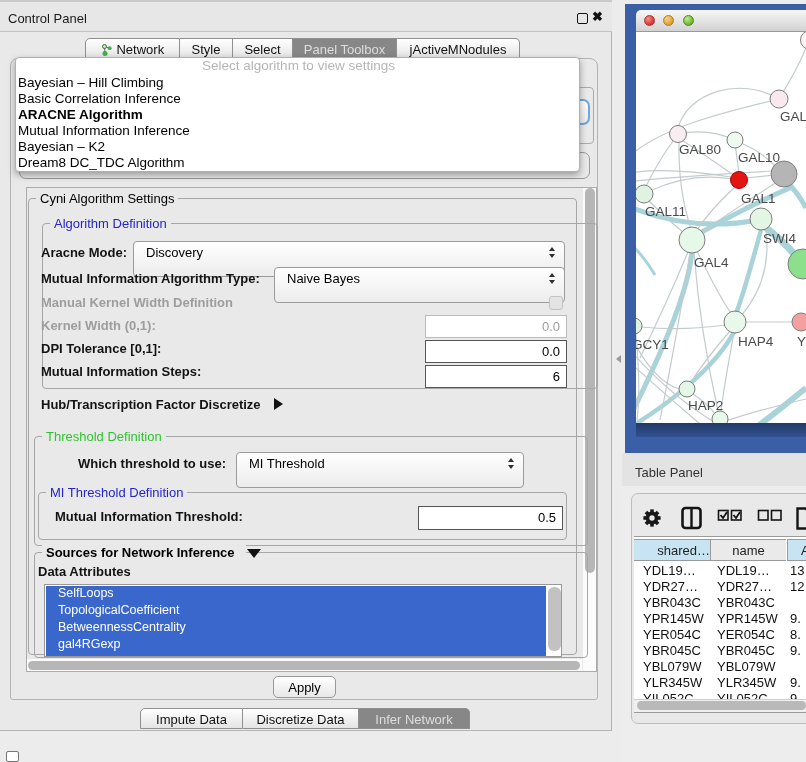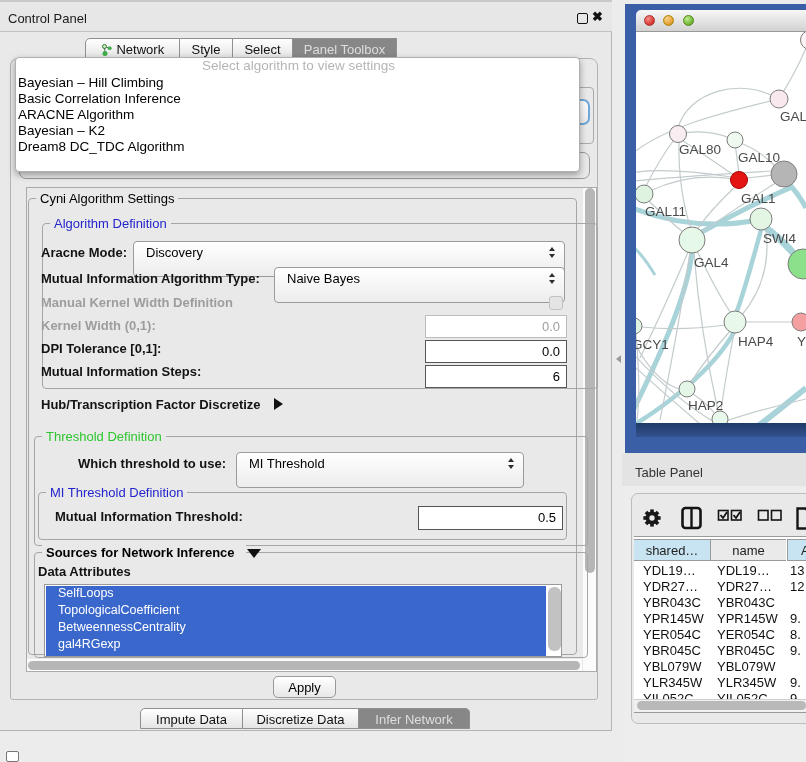--- a/index.html
+++ b/index.html
@@ -29,20 +29,21 @@
 <div class="a" style="left:85px;top:38px;height:21px">
 <div class="tab" style="width:95px;border-left:1px solid #8f8f8f;border-radius:5px 0 0 0"><svg width="12" height="14" style="vertical-align:-3px">
         <path d="M3.5,5 L4,9 M5.2,4 L7,4.8" stroke="#666" stroke-width="1" fill="none"></path>
         <circle cx="3.5" cy="3.5" r="2" fill="#c8ecc0" stroke="#2d7a2d"></circle>
         <circle cx="8.7" cy="5.2" r="1.9" fill="#3fae49"></circle>
         <circle cx="4" cy="10.5" r="2.5" fill="#3fae49"></circle>
       </svg> Network</div>
 <div class="tab" style="width:53px">Style</div>
 <div class="tab" style="width:60px">Select</div>
 <div class="tab tabsel" style="width:104px">Panel Toolbox</div>
+<div class="tab" style="width:123px;border-radius:0 5px 0 0">jActiveMNodules</div>
 </div>
 
 <div class="a" style="left:10px;top:58px;width:588px;height:642px;border:1px solid #b3b3b3;border-radius:8px 8px 3px 3px"></div>
 
 <div class="a" style="left:30px;top:87px;width:564px;height:57px;border:1px solid #aaa;border-radius:4px"></div>
 <div class="a" style="left:430px;top:99px;width:160px;height:26px;border:2px solid #6fa7d8;border-radius:7px;background:linear-gradient(#fdfdfd,#ececec)"></div>
 <div class="ud" style="left:574px;top:104px">
     <b></b>
     <i></i>
   </div>
@@ -114,21 +115,22 @@
 <div class="tab" style="width:103px;border-left:1px solid #8f8f8f;border-radius:5px 0 0 0">Impute Data</div>
 <div class="tab" style="width:116px">Discretize Data</div>
 <div class="tab tabsel" style="width:111px;border-radius:0 5px 0 0">Infer Network</div>
 </div>
 <div class="a" style="left:6px;top:751px;width:13px;height:11px;background:#fff;border:1.5px solid #777;border-radius:2px"></div>
 
 <div class="a" style="left:15px;top:57px;width:565px;height:115px;background:#fff;border:1px solid #b0b0b0;border-radius:4px;box-shadow:0 3px 7px rgba(0,0,0,0.35);z-index:9">
 <div class="ddi" style="color:#b5b5b5;text-align:center;height:17px">Select algorithm to view settings</div>
 <div class="ddi">Bayesian – Hill Climbing</div>
 <div class="ddi">Basic Correlation Inference</div>
-<div class="ddi" style="font-weight:normal">ARACNE Algorithm</div>
+<div class="ddi" style="font-weight:bold">ARACNE Algorithm</div>
+<div class="ddi">Mutual Information Inference</div>
 <div class="ddi">Bayesian – K2</div>
 <div class="ddi">Dream8 DC_TDC Algorithm</div>
 </div>
 
 <div class="a" style="left:625px;top:4px;width:181px;height:449px;background:#3a5fa6"></div>
 <div class="a" style="left:636px;top:423px;width:170px;height:14px;background:linear-gradient(#203a68,#33518f)"></div>
 <div class="a" style="left:636px;top:10px;width:170px;height:22px;background:linear-gradient(#f7f7f7,#d2d2d2);border-bottom:1px solid #999;border-radius:5px 0 0 0"></div>
 <div class="a" style="left:644px;top:15px;width:11px;height:11px;border-radius:50%;background:radial-gradient(circle at 35% 30%,#f48f8a,#dd403a 60%,#b5221e);border:0.5px solid #a33"></div>
 <div class="a" style="left:663px;top:15px;width:11px;height:11px;border-radius:50%;background:radial-gradient(circle at 35% 30%,#f6d287,#e7a33c 60%,#c07f1c);border:0.5px solid #a80"></div>
 <div class="a" style="left:683px;top:15px;width:11px;height:11px;border-radius:50%;background:radial-gradient(circle at 35% 30%,#c0eb90,#76bd3f 60%,#4f9722);border:0.5px solid #581"></div>
@@ -234,21 +236,21 @@
 <rect x="78.5" y="6.5" width="9.5" height="9.5"></rect>
       <rect x="91.5" y="6.5" width="9.5" height="9.5"></rect>
 <rect x="118.5" y="6.5" width="9.5" height="9.5"></rect>
       <rect x="131.5" y="6.5" width="9.5" height="9.5"></rect>
 <path d="M80.5,11 l2.5,3 l4,-6" stroke-width="1.8"></path>
       <path d="M93.5,11 l2.5,3 l4,-6" stroke-width="1.8"></path>
 </g>
 <path d="M157.5,4.5 h8 l5,5 v15 h-13 z" fill="none" stroke="#141414" stroke-width="2.4"></path>
 </svg>
 <div class="a" style="left:634px;top:536px;width:172px;height:177px;background:#fff;border-top:1px solid #9a9a9a;overflow:hidden"></div>
-<div class="a" style="left:634px;top:539px;width:76px;height:22px;background:#c8e4f2;border-top:1px solid #9a9a9a;border-bottom:1px solid #9a9a9a;font-size:13px;color:#222;text-align:center;padding-top:3px">shared…</div>
+<div class="a" style="left:634px;top:539px;width:76px;height:22px;background:#c8e4f2;border-top:1px solid #9a9a9a;border-bottom:1px solid #9a9a9a;font-size:13px;color:#222;text-align:right;padding-top:3px">shared…</div>
 <div class="a" style="left:710px;top:539px;width:76px;height:22px;background:#eaeaea;border-left:1px solid #9a9a9a;border-top:1px solid #9a9a9a;border-bottom:1px solid #9a9a9a;font-size:13px;color:#222;text-align:center;padding-top:3px">name</div>
 <div class="a" style="left:787px;top:539px;width:19px;height:22px;background:#c8e4f2;border-left:1px solid #9a9a9a;border-top:1px solid #9a9a9a;border-bottom:1px solid #9a9a9a;font-size:13px;color:#222;padding:3px 0 0 13px;overflow:hidden">A</div>
 <div class="a" style="left:634px;top:561px;width:172px;height:138px;overflow:hidden">
 <div class="trow" style="left:9px;top:2px">YDL19…</div>
     <div class="trow" style="left:83px;top:2px">YDL19…</div>
     <div class="trow" style="left:156px;top:2px">13</div>
 <div class="trow" style="left:9px;top:18px">YDR27…</div>
     <div class="trow" style="left:83px;top:18px">YDR27…</div>
     <div class="trow" style="left:156px;top:18px">12</div>
 <div class="trow" style="left:9px;top:34px">YBR043C</div>

